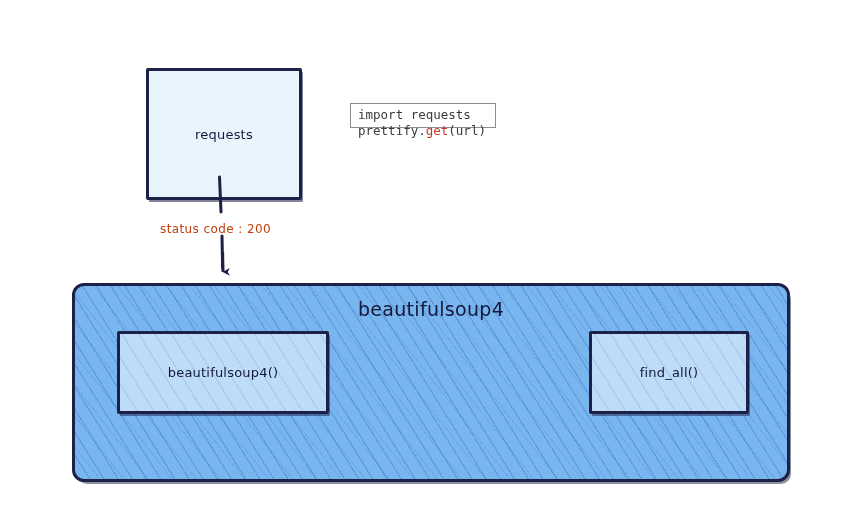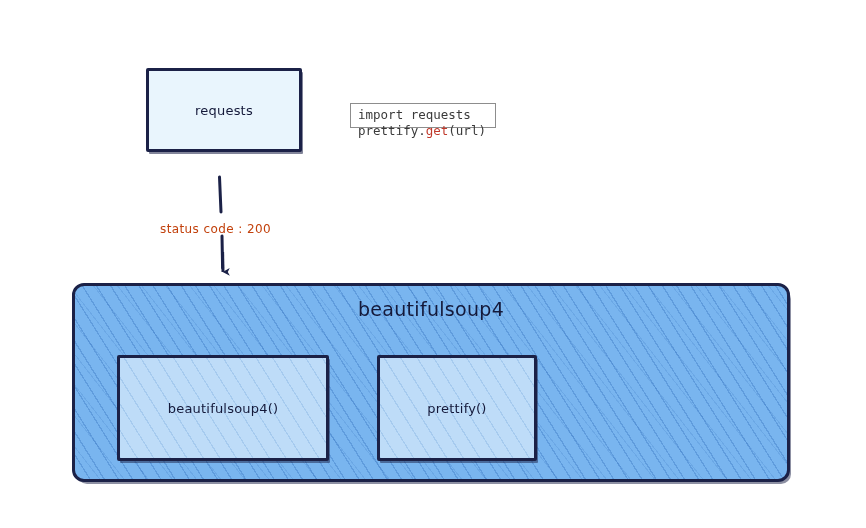--- a/index.html
+++ b/index.html
@@ -29,21 +29,21 @@
     display: flex;
     align-items: center;
     justify-content: center;
   }
 
   
   .requests-box {
     left: 146px;
     top: 68px;
     width: 156px;
-    height: 84px;
+    height: 132px;
     background: #e9f5fd;
     border: 3px solid #1b2147;
     border-radius: 2px;
     box-shadow: 2px 3px 0 -1px rgba(27,33,71,.55);
   }
   .requests-label {
     font-family: "DejaVu Sans", sans-serif;
     font-size: 13px;
     color: #14193a;
     letter-spacing: .2px;
@@ -126,38 +126,37 @@
     font-family: "DejaVu Sans", sans-serif;
     font-size: 19px;
     color: #14193a;
     letter-spacing: .3px;
   }
 
   
   .method-box {
     position: absolute;
     top: 45px;
-    height: 106px;
+    height: 83px;
     box-sizing: border-box;
     background-color: #bedcf8;
     background-image:
       repeating-linear-gradient(
         58deg,
         rgba(80,140,205,.22) 0px,
         rgba(80,140,205,.22) 1.2px,
         rgba(80,140,205,0) 1.2px,
         rgba(80,140,205,0) 14px
       );
     border: 3px solid #1b2147;
     border-radius: 2px;
     display: flex;
     align-items: center;
     justify-content: center;
     box-shadow: 2px 3px 0 -1px rgba(27,33,71,.5);
-    margin-top: 24px;
   }
   .method-label {
     font-family: "DejaVu Sans", sans-serif;
     font-size: 13px;
     color: #14193a;
     letter-spacing: .2px;
   }
 
   .method-box.m0 { left: 42px;  width: 212px; }
   .method-box.m1 { left: 302px; width: 160px; }
@@ -189,19 +188,19 @@
 
   <div class="edge-label">status code : 200</div>
 
   <div class="bs4-container">
     <div class="bs4-title">beautifulsoup4</div>
 
     <div class="method-box m0">
       <span class="method-label">beautifulsoup4()</span>
     </div>
 
-    <div class="method-box m1">
-      <span class="method-label">prettify()</span>
+
+    <div class="method-box m2">
+      <span class="method-label">find_all()</span>
     </div>
-
   </div>
 
 </div>
 
 </body></html>

